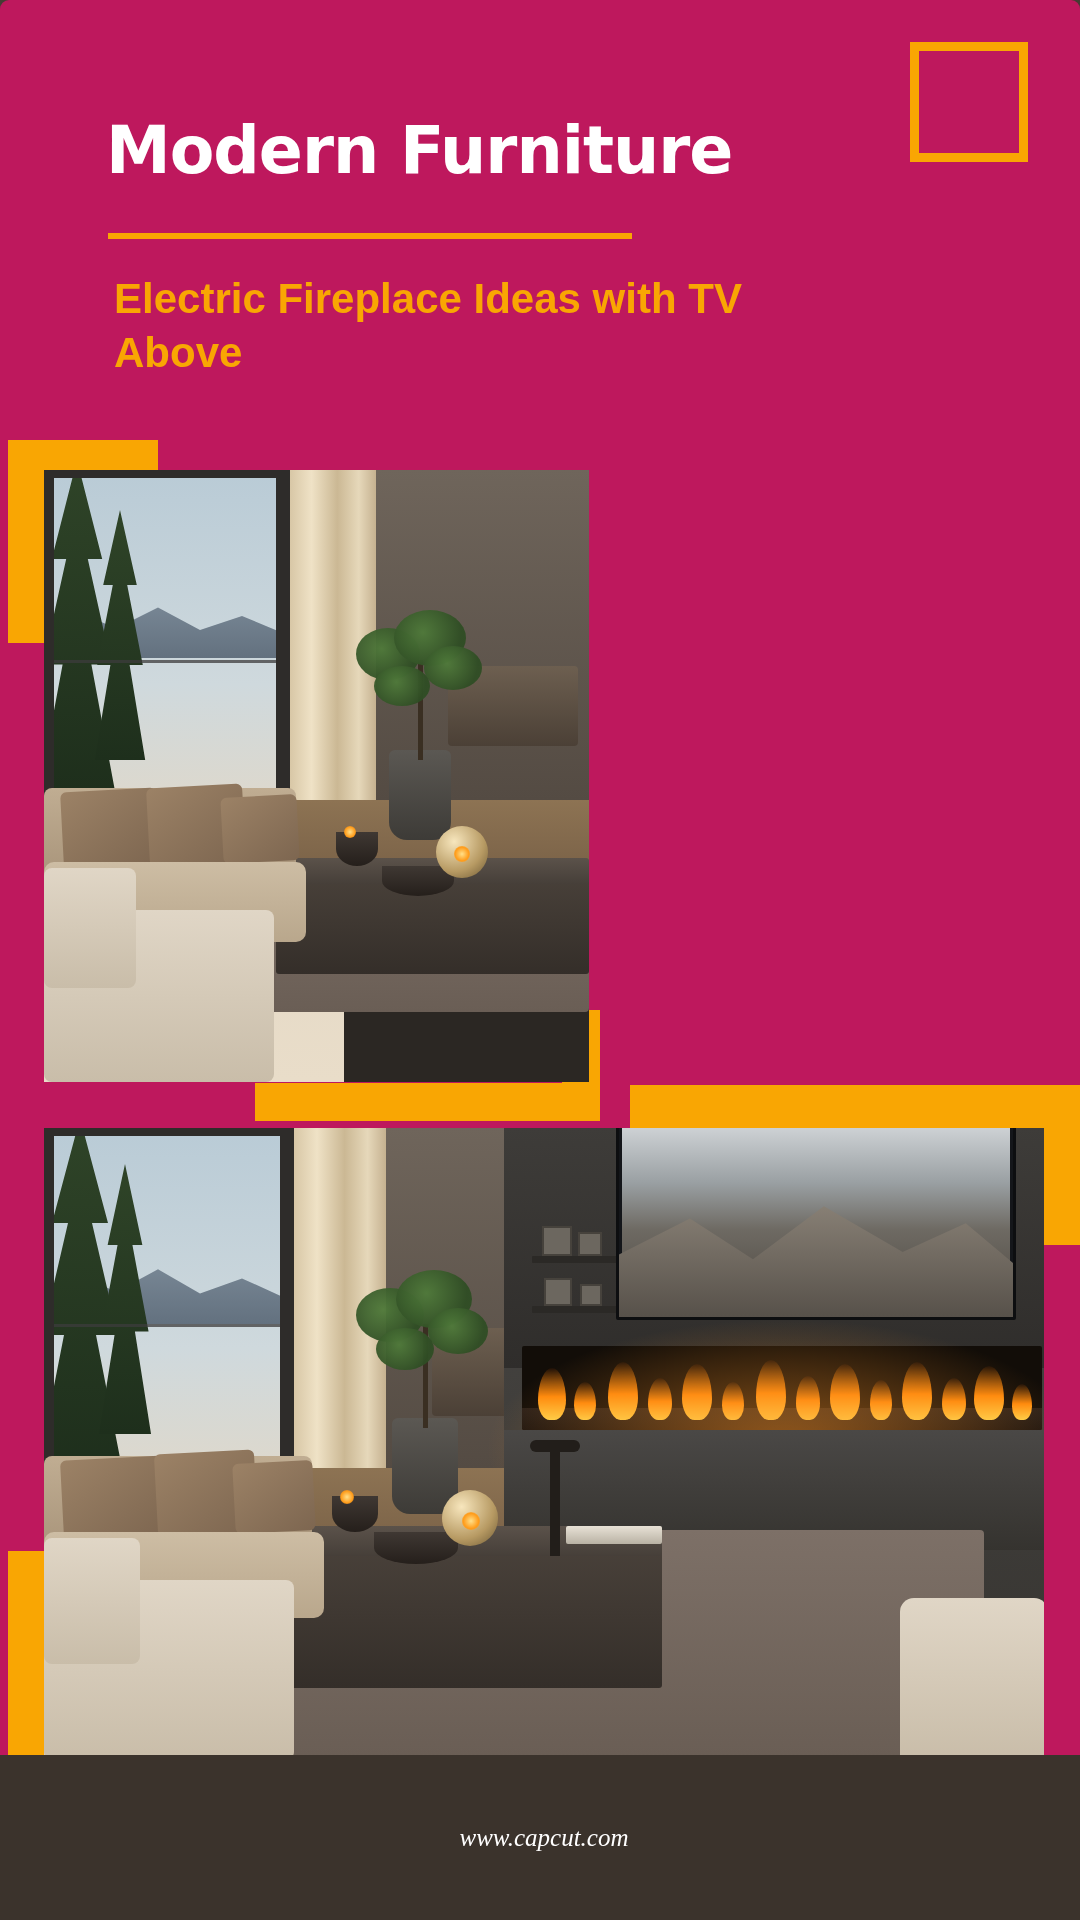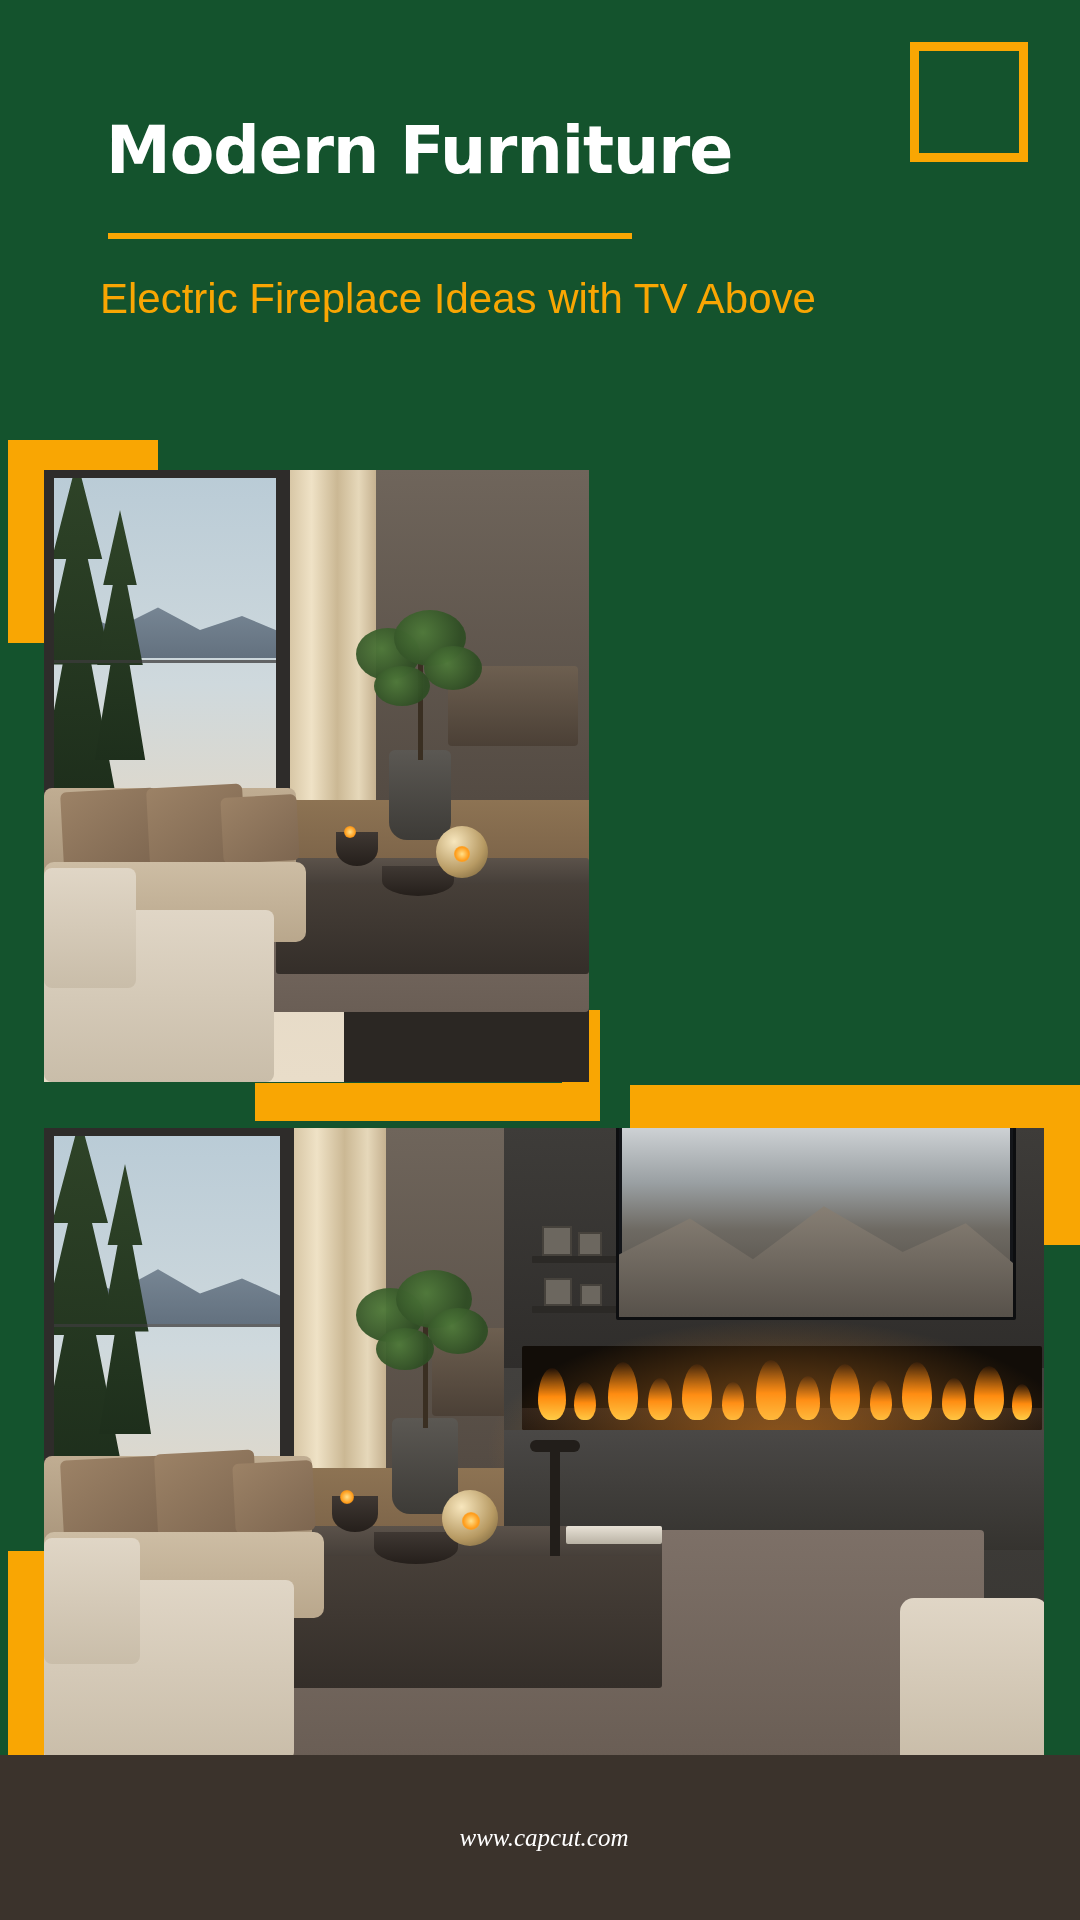--- a/index.html
+++ b/index.html
@@ -7,21 +7,22 @@
     width: 1080px;
     height: 1920px;
     background: #453c33;
     font-family: "Liberation Sans", sans-serif;
     overflow: hidden;
   }
   .poster {
     position: relative;
     width: 1080px;
     height: 1920px;
-    background: #14532d;
+    background: #be185d;
+    border-radius: 9px;
   }
 
   
   .corner-square {
     position: absolute;
     top: 42px;
     left: 910px;
     width: 118px;
     height: 120px;
     border: 9px solid #f9a603;
@@ -42,24 +43,24 @@
     position: absolute;
     top: 233px;
     left: 108px;
     width: 524px;
     height: 6px;
     background: #f9a603;
   }
   .subtitle {
     position: absolute;
     top: 272px;
-    left: 100px;
+    left: 114px;
     width: 760px;
     font-size: 42px;
-    font-weight: normal;
+    font-weight: bold;
     color: #f9a603;
     line-height: 1.28;
   }
 
   
   .paragraph {
     position: absolute;
     top: 410px;
     left: 637px;
     width: 340px;

